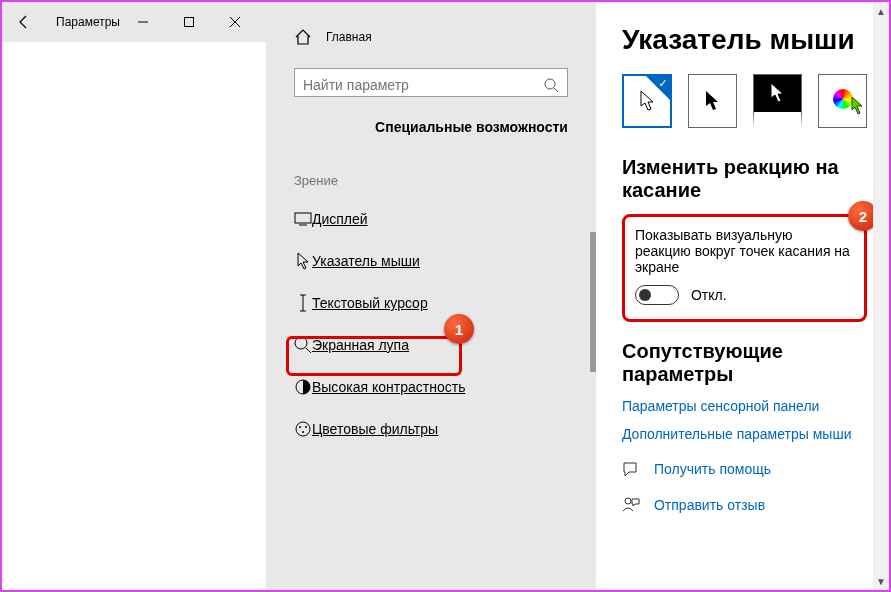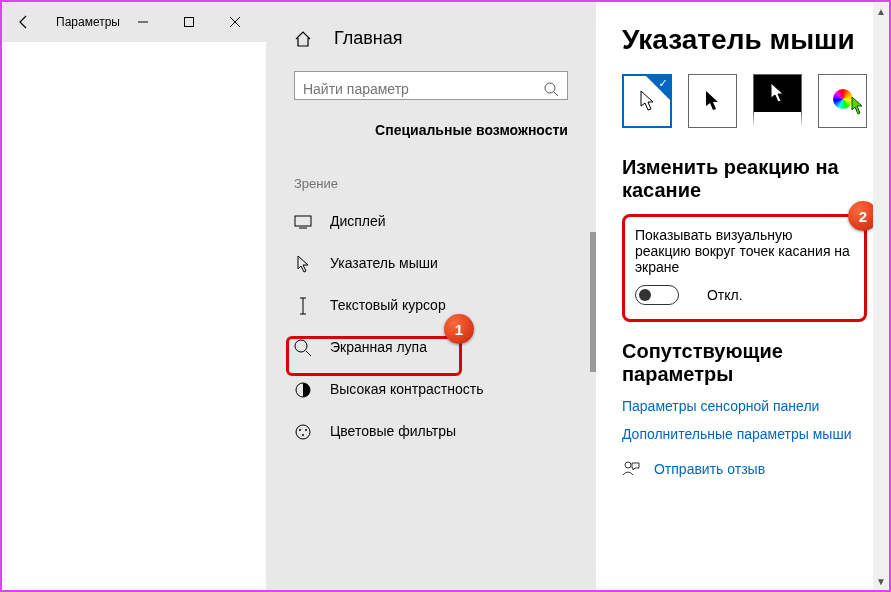--- a/index.html
+++ b/index.html
@@ -5,44 +5,44 @@
 * { box-sizing: border-box; margin: 0; padding: 0; font-family: "Segoe UI", Arial, sans-serif; }
 body { background: #fff; }
 .window { width: 891px; height: 592px; border: 2px solid #d946ef; position: relative; display: flex; overflow: hidden; }
 .titlebar { height: 40px; display: flex; align-items: center; padding: 0 8px; background: #e8e8e8; }
 .back { width: 28px; height: 28px; display:flex;align-items:center;justify-content:center; font-size:16px; cursor:pointer; }
 .title { font-size: 12px; margin-left: 18px; color:#000; }
 .winbtns { margin-left:auto; display:flex; gap: 0; }
 .winbtn { width: 46px; height: 32px; display:flex;align-items:center;justify-content:center; font-size:12px; cursor:pointer; }
 .body { flex:1; display:flex; overflow:hidden; }
 .sidebar { width: 330px; background: #e8e8e8; padding: 18px 0 0 0; position:relative; overflow:hidden; }
-.home { display:flex; align-items:center; gap:22px; padding: 8px 28px; font-size:18px; cursor:pointer; }
-.search { margin: 14px 28px 18px 28px; height: 29px; background:#fff; border:1px solid #999; display:flex; align-items:flex-end; padding:2px 8px; }
+.home { display:flex; align-items:center; gap:14px; padding: 8px 28px; font-size:12px; cursor:pointer; }
+.search { margin: 14px 28px 18px 28px; height: 29px; background:#fff; border:1px solid #999; display:flex; align-items:flex-start; padding:8px 8px; }
 .search input { border:none; outline:none; flex:1; font-size:14px; background:transparent; }
 .section-title { padding: 4px 28px 22px 28px; font-size:14px; font-weight:600;text-align:right; }
 .group-label { padding: 16px 28px 10px 28px; font-size:13px; color:#737373; }
-.navitem { display:flex; align-items:flex-start; gap:18px; padding: 12px 28px; font-size:14px; cursor:pointer; position:relative; }
+.navitem { display:flex; align-items:center; padding: 12px 28px; font-size:14px; cursor:pointer; position:relative;text-decoration:underline; }
 .navitem .ic { width:18px; height:18px; display:flex;align-items:center;justify-content:center; flex-shrink:0; }
 .scrollthumb { position:absolute; right:0; top:230px; width:6px; height:140px; background:#999; }
 .highlight-1 { position:absolute; border:3px solid #d00; border-radius:6px; left:20px; top:334px; width:176px; height:40px; pointer-events:none; }
 .badge { position:absolute; width:30px; height:30px; border-radius:50%; background: radial-gradient(circle at 35% 30%, #ff6a3d, #c62106); color:#fff; font-weight:700; display:flex;align-items:center;justify-content:center; font-size:15px; box-shadow:0 1px 3px rgba(0,0,0,.4); pointer-events:none; }
 .badge-1 { left: 178px; top: 312px; }
 .main { flex:1; padding: 22px 22px 10px 26px; position:relative; overflow:hidden; }
 .h1 { font-size:28px; font-weight:600; margin-bottom:18px; }
 .pointers { display:flex; gap:16px; margin-bottom:28px; }
 .pbox { width:66px; height:54px; border:1px solid #666; background:#fff; position:relative; display:flex;align-items:center;justify-content:center; cursor:pointer; }
 .pbox.sel { border:2px solid #0067c0; }
 .pbox.sel .corner { position:absolute; top:0; right:0; width:0;height:0; border-top:24px solid #0067c0; border-left:24px solid transparent; }
 .pbox.sel .check { position:absolute; top:1px; right:2px; color:#fff; font-size:11px; }
 .pbox.dark { background:#000; border-bottom:16px solid #fff; }
 .rainbow { width:20px;height:20px;border-radius:50%; background: conic-gradient(red,orange,yellow,lime,cyan,blue,magenta,red); position:absolute; left:14px; top:14px; }
 .h2 { font-size:20px; font-weight:600; margin: 2px 0 12px 0; }
 .highlight-2 { border:3px solid #d00; border-radius:8px; padding: 10px 14px 14px 10px; margin-bottom:18px; position:relative; }
 .desc { font-size:14px; margin-bottom:10px; }
-.toggle-row { display:flex; align-items:center; gap:28px; }
+.toggle-row { display:flex; align-items:center; gap:12px; }
 .toggle { width:44px; height:20px; border:1px solid #333; border-radius:10px; position:relative; background:#fff; cursor:pointer; }
 .toggle .knob { width:12px;height:12px;border-radius:50%;background:#333; position:absolute; left:3px; top:3px; }
 .toggle-label { font-size:14px; }
 .badge-2 { right:-14px; top:-16px; }
 .link { color:#0067c0; font-size:14px; margin:10px 0 12px 0; cursor:pointer; display:block; }
 .helprow { display:flex; align-items:center; gap:14px; margin:18px 0 6px 0; font-size:14px; color:#0067c0; cursor:pointer; }
 .helprow .ic { color:#333; width:18px; }
 .vscroll { position:absolute; right:0; top:0; width:16px; height:100%; background:#f0f0f0; }
 .vscroll .up, .vscroll .dn { height:18px; display:flex;align-items:center;justify-content:center; font-size:10px; color:#555; }
 .vscroll .dn { position:absolute; bottom:0; width:100%; }
@@ -202,20 +202,28 @@
         <div class="badge badge-2" style="position:absolute">2</div>
       </div>
 
       <div class="h2">Сопутствующие параметры</div>
       <a class="link">Параметры сенсорной панели</a>
       <a class="link">Дополнительные параметры мыши</a>
 
       <div class="helprow">
         <span class="ic">
             <svg width="18" height="18" viewBox="0 0 18 18">
+              <path d="M2 3 H14 V12 H7 L3 16 V12 H2 Z" stroke="#333" fill="none"></path>
+            </svg>
+          </span>
+        <span>Получить помощь</span>
+      </div>
+      <div class="helprow">
+        <span class="ic">
+            <svg width="18" height="18" viewBox="0 0 18 18">
               <circle cx="6" cy="5" r="3" stroke="#333" fill="none"></circle>
               <path d="M1 15 Q6 9 11 15" stroke="#333" fill="none"></path>
               <path d="M10 3 H17 V8 H13 L11 10 V8 H10 Z" stroke="#333" fill="none"></path>
             </svg>
           </span>
         <span>Отправить отзыв</span>
       </div>
 
       <div class="vscroll">
         <div class="up">▲</div>

